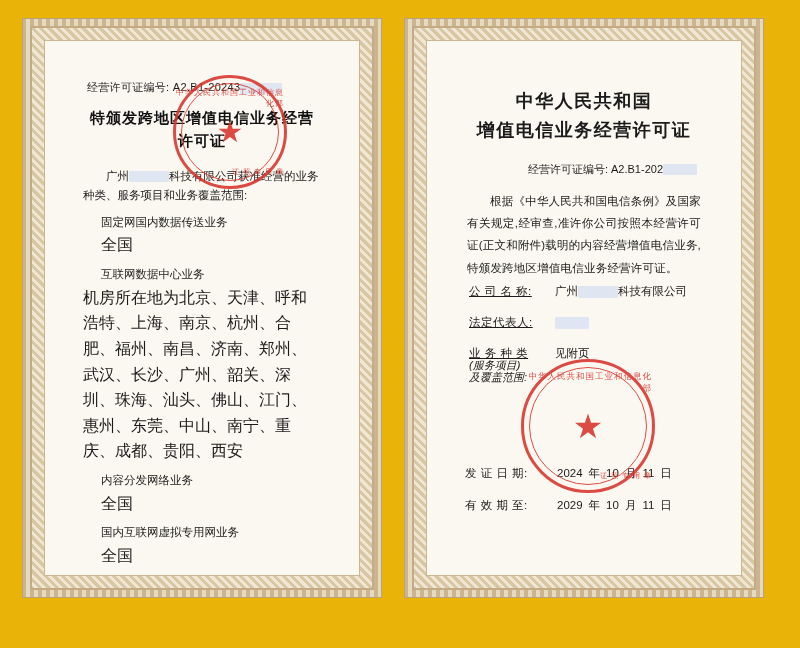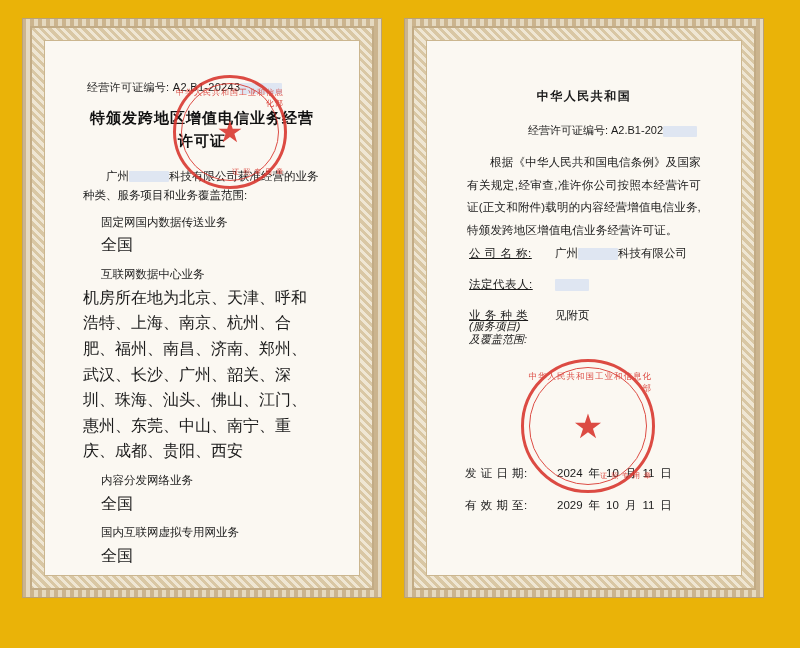--- a/index.html
+++ b/index.html
@@ -109,21 +109,21 @@
     margin-bottom: 2px;
   }
   .sec .sec-b.wide {
     margin-left: 0;
     font-family: Liberation Serif, serif;
   }
 
   
   .title-r {
     text-align: center;
-    font-size: 12px;
+    font-size: 18px;
     font-weight: bold;
     letter-spacing: 1.5px;
     line-height: 1.6;
     margin: 12px 0 16px;
   }
   .lic-no-r {
     text-align: right;
     font-size: 11px;
     margin: 0 6px 12px 0;
   }
@@ -279,20 +279,21 @@
   </div>
 
   <div class="cert right">
     <div class="border-outer"></div>
     <div class="border-mid"></div>
     <div class="paper-fix">
       <div class="content">
 
         <div class="title-r">
           <div>中华人民共和国</div>
+          <div>增值电信业务经营许可证</div>
         </div>
 
         <div class="lic-no-r">
           <span>经营许可证编号:</span>
           <span>A2.B1-202</span><span class="redact w2"></span>
         </div>
 
         <div class="body-r">根据《中华人民共和国电信条例》及国家有关规定,经审查,准许你公司按照本经营许可证(正文和附件)载明的内容经营增值电信业务,特颁发跨地区增值电信业务经营许可证。</div>
 
         <div class="field">

